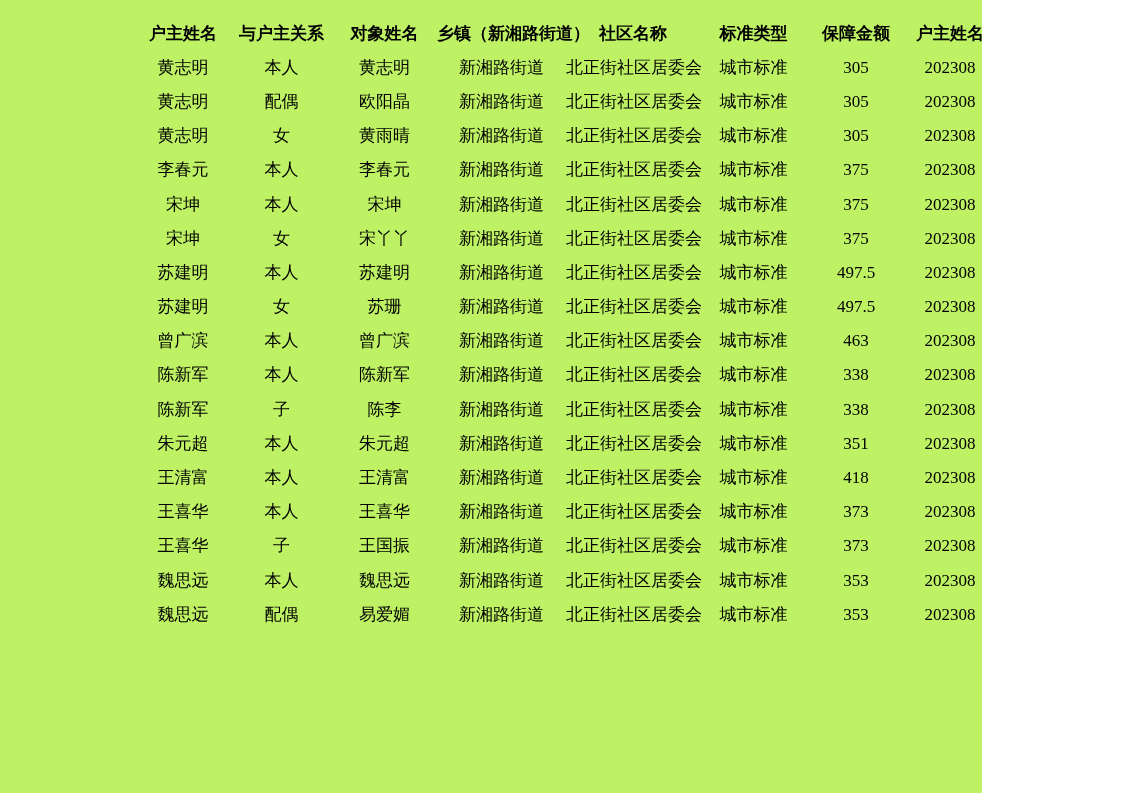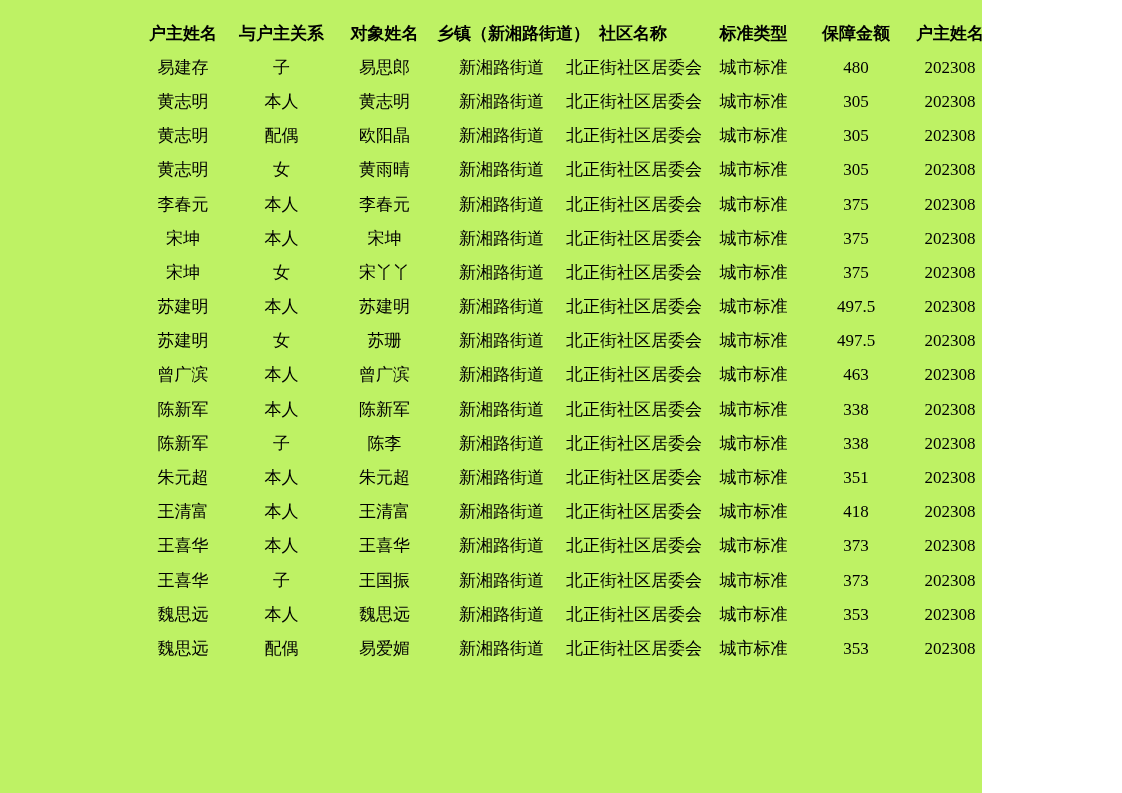--- a/index.html
+++ b/index.html
@@ -73,30 +73,20 @@
           <th>对象姓名</th>
           <th>乡镇（新湘路街道）</th>
           <th>社区名称</th>
           <th>标准类型</th>
           <th>保障金额</th>
           <th>户主姓名</th>
         </tr>
     </thead>
     <tbody id="table-body">
         <tr>
-          <td>易建存</td>
-          <td>子</td>
-          <td>易思郎</td>
-          <td>新湘路街道</td>
-          <td>北正街社区居委会</td>
-          <td>城市标准</td>
-          <td>480</td>
-          <td>202308</td>
-        </tr>
-        <tr>
           <td>黄志明</td>
           <td>本人</td>
           <td>黄志明</td>
           <td>新湘路街道</td>
           <td>北正街社区居委会</td>
           <td>城市标准</td>
           <td>305</td>
           <td>202308</td>
         </tr>
         <tr>

